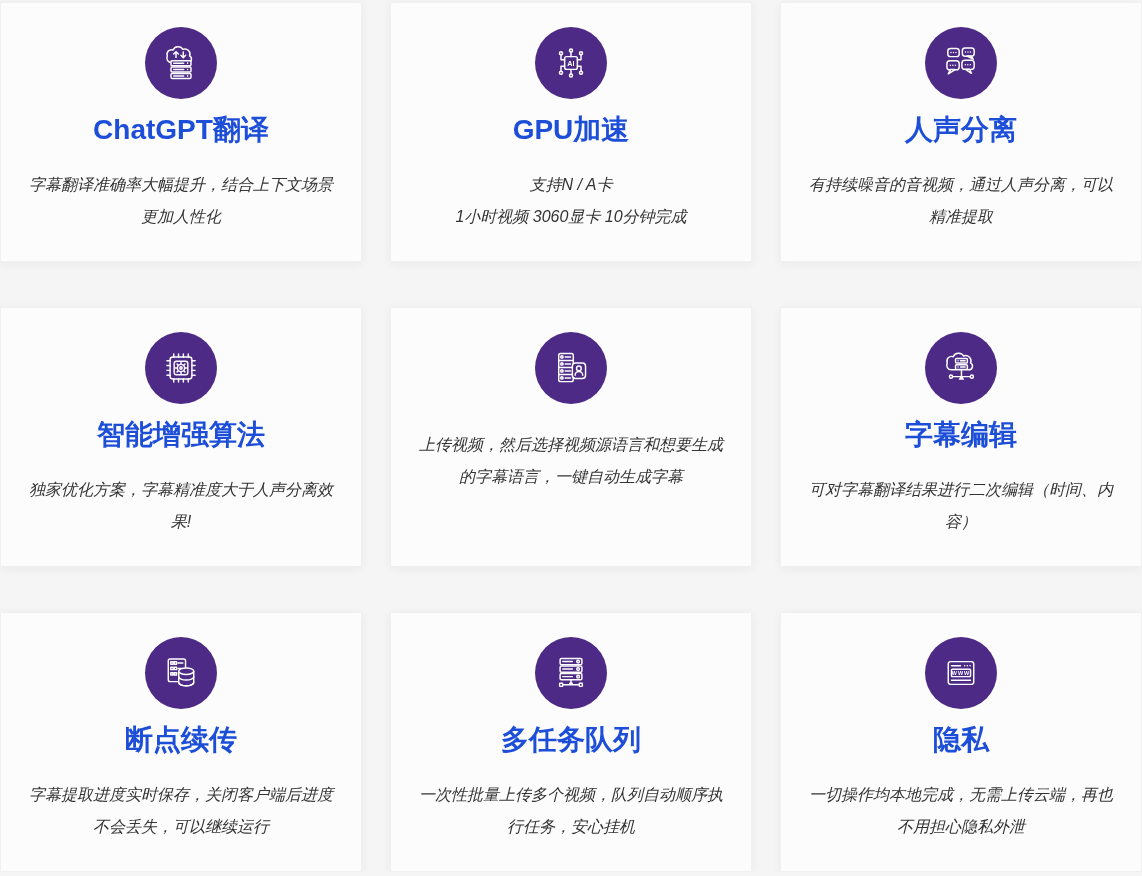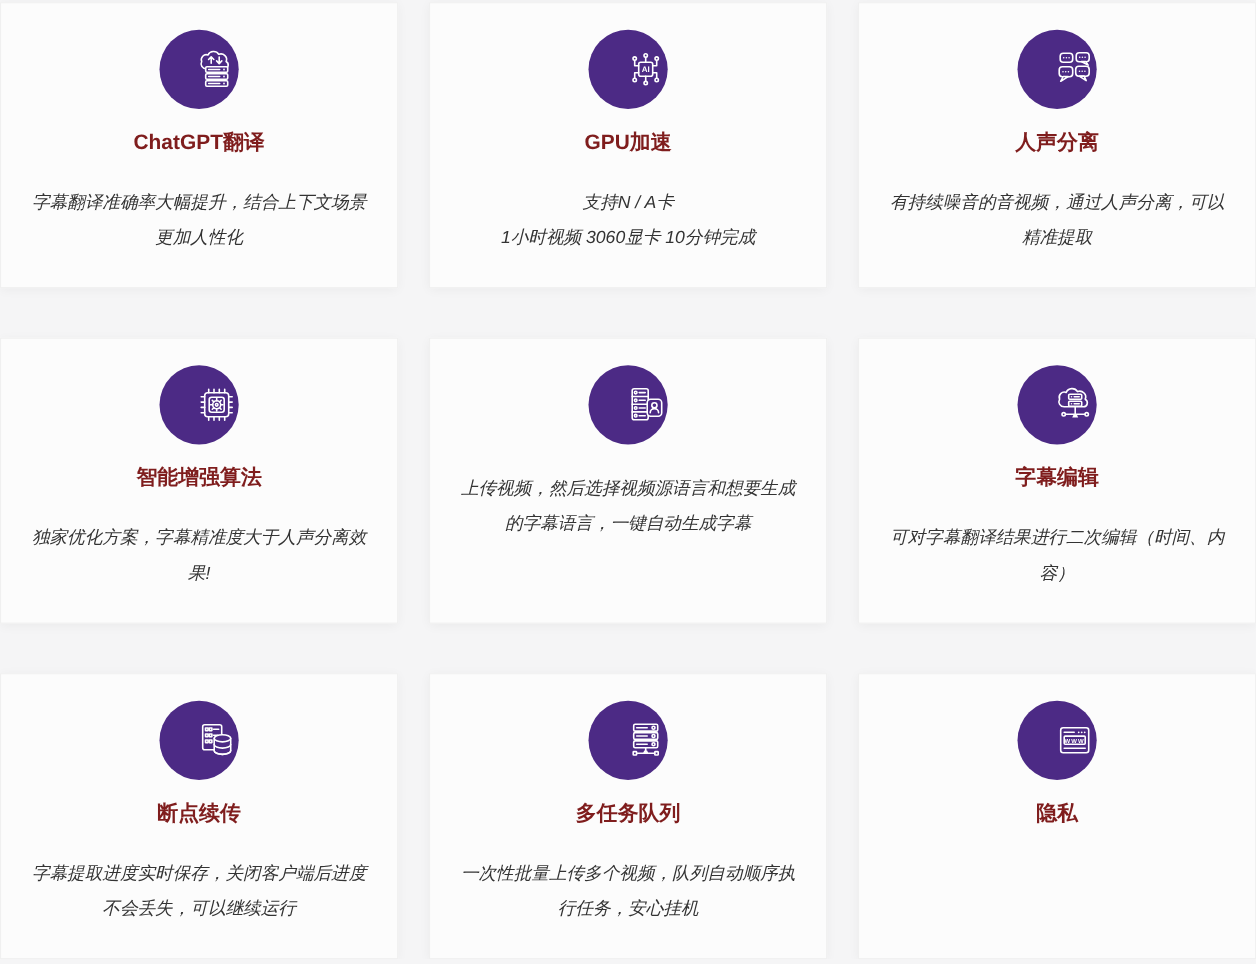--- a/index.html
+++ b/index.html
@@ -24,29 +24,29 @@
     box-shadow:0 2px 10px rgba(0,0,0,.05);
     text-align:center;
     padding-top:24px;
     overflow:hidden;
   }
   .icon-circle {
     width:72px; height:72px;
     margin:0 auto;
     background:#4C2A85;
     border-radius:50%;
-    display:flex; align-items:center; justify-content:flex-end;
+    display:flex; align-items:center; justify-content:center;
   }
   .icon-circle svg { display:block; }
   .card-title {
     margin:16px 0 0;
-    font-size:19px;
+    font-size:28px;
     line-height:29px;
     font-weight:bold;
-    color:#7f1d1d;
+    color:#1d4ed8;
   }
   .card-desc {
     margin:25px auto 0;
     width:312px;
     font-size:16px;
     line-height:32px;
     color:#333333;
     white-space:pre-line;
     font-style:italic;
   }
@@ -243,15 +243,16 @@
         <path class="s" d="M11.5 14 H21.5"></path>
         <circle class="d" cx="26" cy="14" r="0.9"></circle>
           <circle class="d" cx="29" cy="14" r="0.9"></circle>
           <circle class="d" cx="32" cy="14" r="0.9"></circle>
         <rect class="s" x="11.5" y="17.8" width="21" height="8.2" rx="1"></rect>
         <text class="t" x="22" y="24.3" font-size="6" letter-spacing="1.2" text-anchor="middle">WWW</text>
         <path class="s" d="M11.5 30 H32.5"></path>
       </svg>
     </div>
     <h3 class="card-title">隐私</h3>
+    <p class="card-desc">一切操作均本地完成，无需上传云端，再也不用担心隐私外泄</p>
   </div>
 
 </div>
 
 </body></html>

